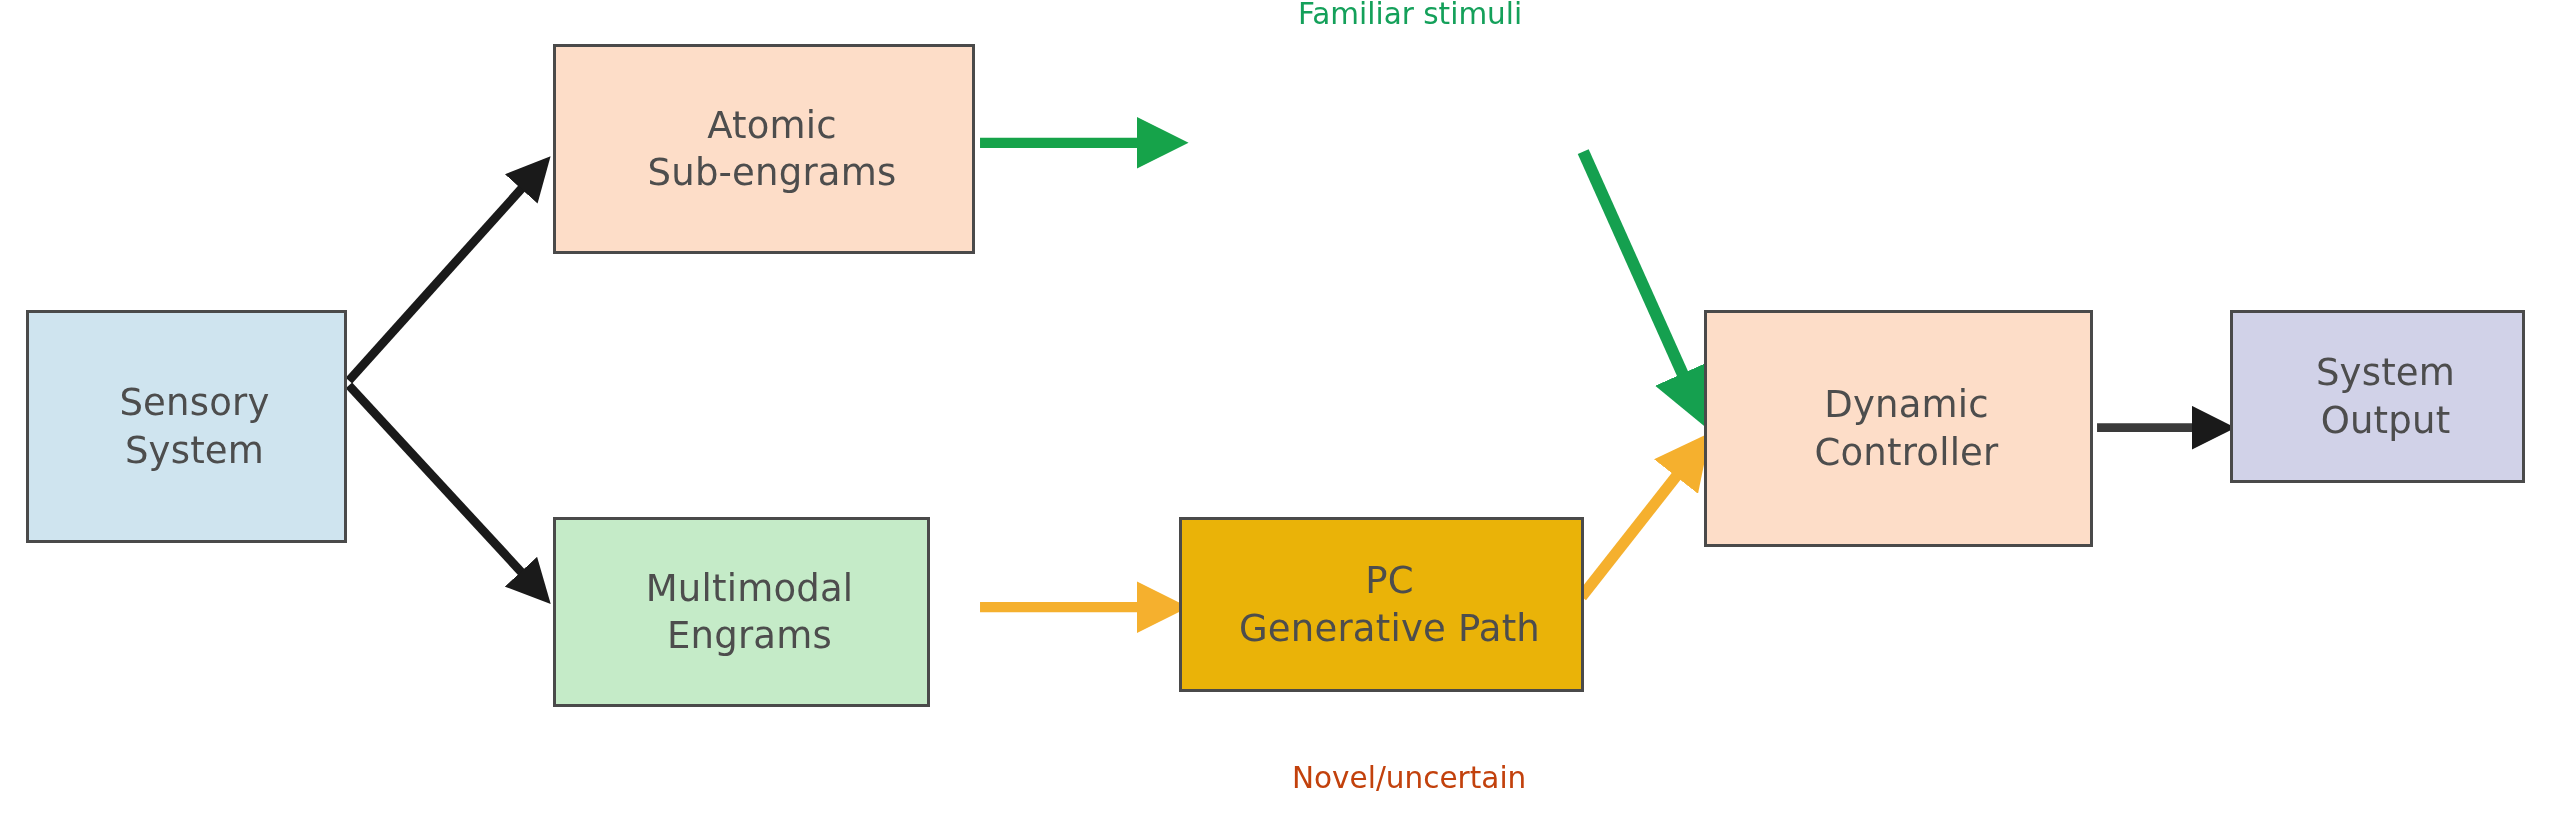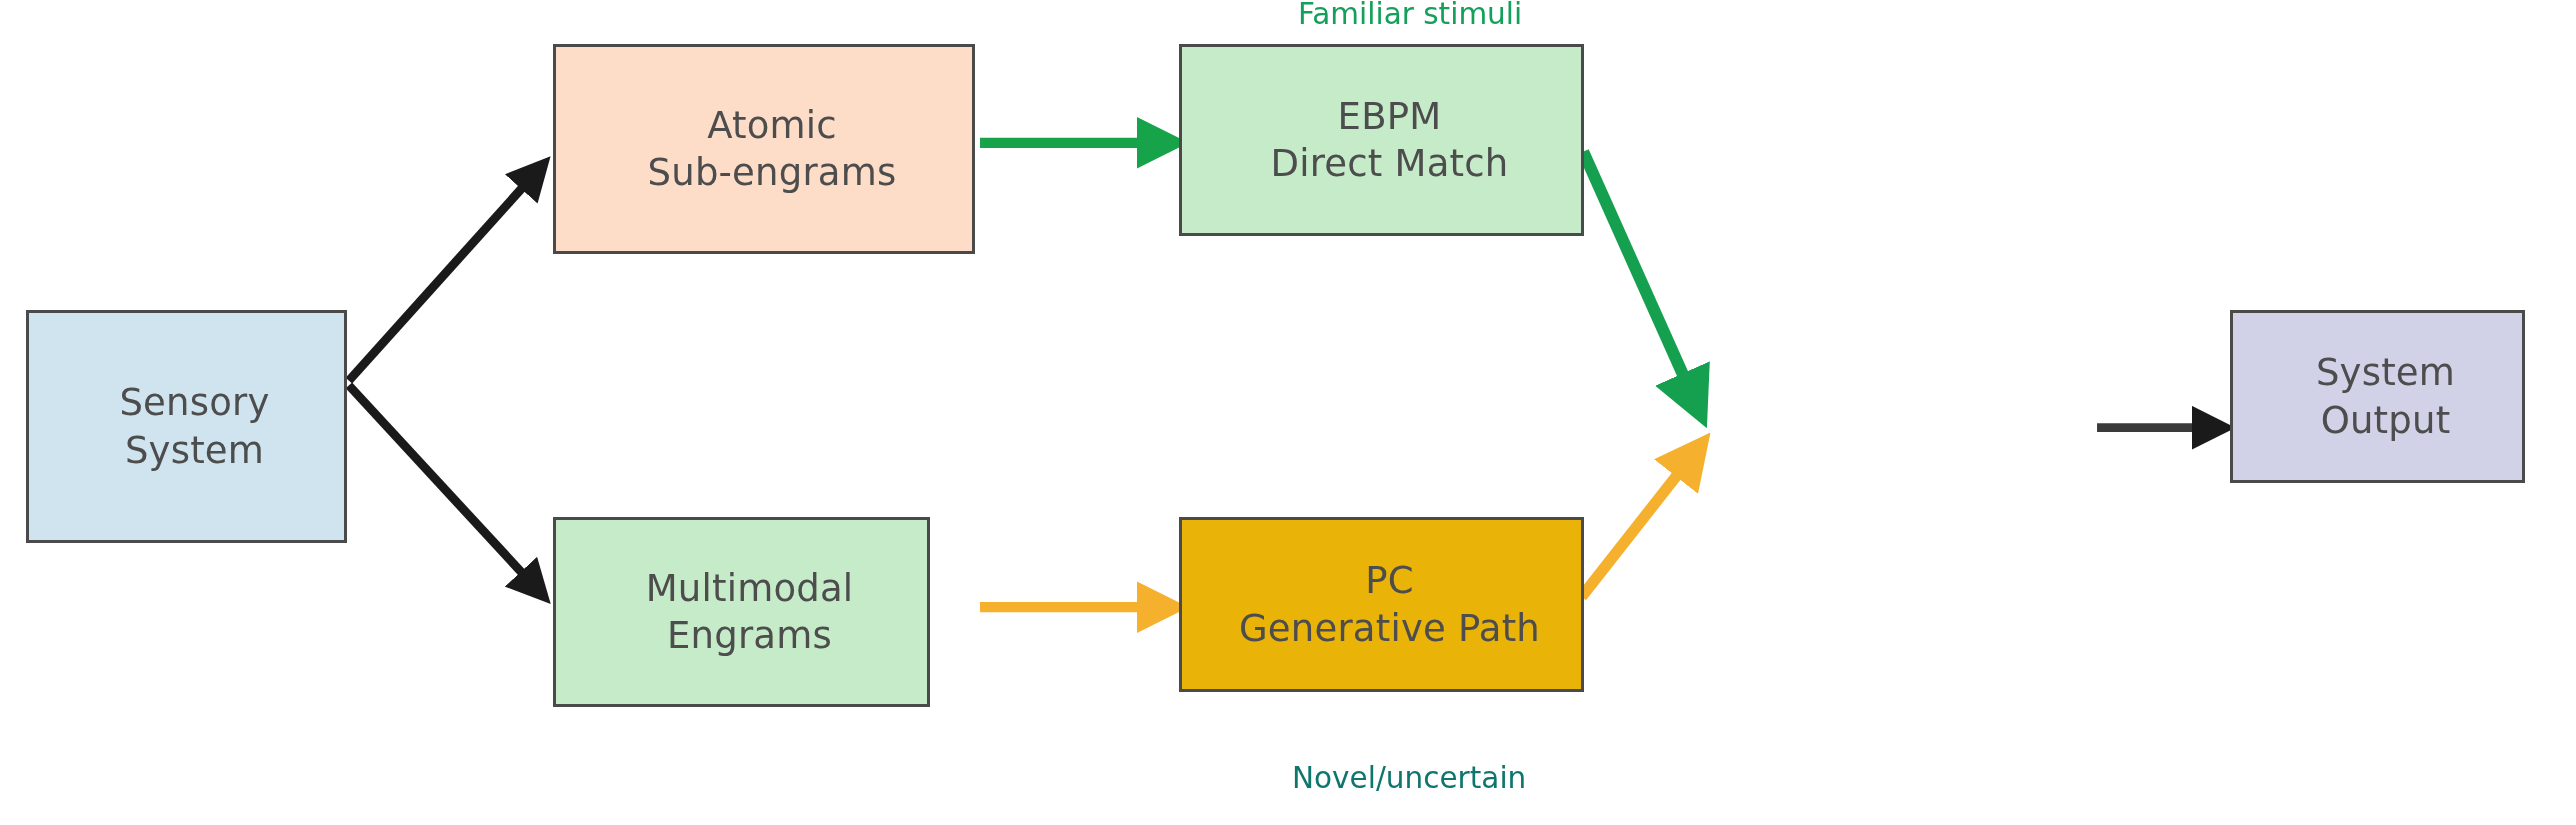--- a/index.html
+++ b/index.html
@@ -32,21 +32,21 @@
   #n-controller    {left:1704px;top:310px; width:389px; height:237px; background:#fdddc8;}
   #n-output        {left:2230px;top:310px; width:295px; height:173px; background:#d1d2e8;}
 
   .edge-label{
     position:absolute;
     font-size:29.5px;
     font-family:"DejaVu Sans","Liberation Sans",sans-serif;
     white-space:nowrap;
   }
   #lbl-familiar{left:1298px; top:-3.2px;  color:#14a05a;}
-  #lbl-novel   {left:1292px; top:761px; color:#0f766e;}
+  #lbl-novel   {left:1292px; top:761px; color:#c2410c;}
 
   svg#wires{position:absolute;left:0;top:0;width:2576px;height:825px;overflow:visible;}
 </style>
 </head>
 <body>
 
 <div id="stage">
 
   <svg id="wires" viewBox="0 0 3228 1034" xmlns="http://www.w3.org/2000/svg">
     <defs>
@@ -84,29 +84,29 @@
 
     <line x1="2628" y1="536" x2="2784" y2="536" stroke="#3a3a3a" stroke-width="11" marker-end="url(#arrow-black)"></line>
   </svg>
 
   <div class="node" id="n-sensory">Sensory
 System</div>
 
   <div class="node" id="n-atomic">Atomic
 Sub-engrams</div>
 
-  <div class="node" id="n-ebpm">EBPM
-Direct Match</div>
 
   <div class="node" id="n-multimodal">Multimodal
 Engrams</div>
 
   <div class="node" id="n-pcgen">PC
 Generative Path</div>
 
+  <div class="node" id="n-controller">Dynamic
+Controller</div>
 
   <div class="node" id="n-output">System
 Output</div>
 
   <div class="edge-label" id="lbl-familiar">Familiar stimuli</div>
 
   <div class="edge-label" id="lbl-novel">Novel/uncertain</div>
 
 </div>
 

